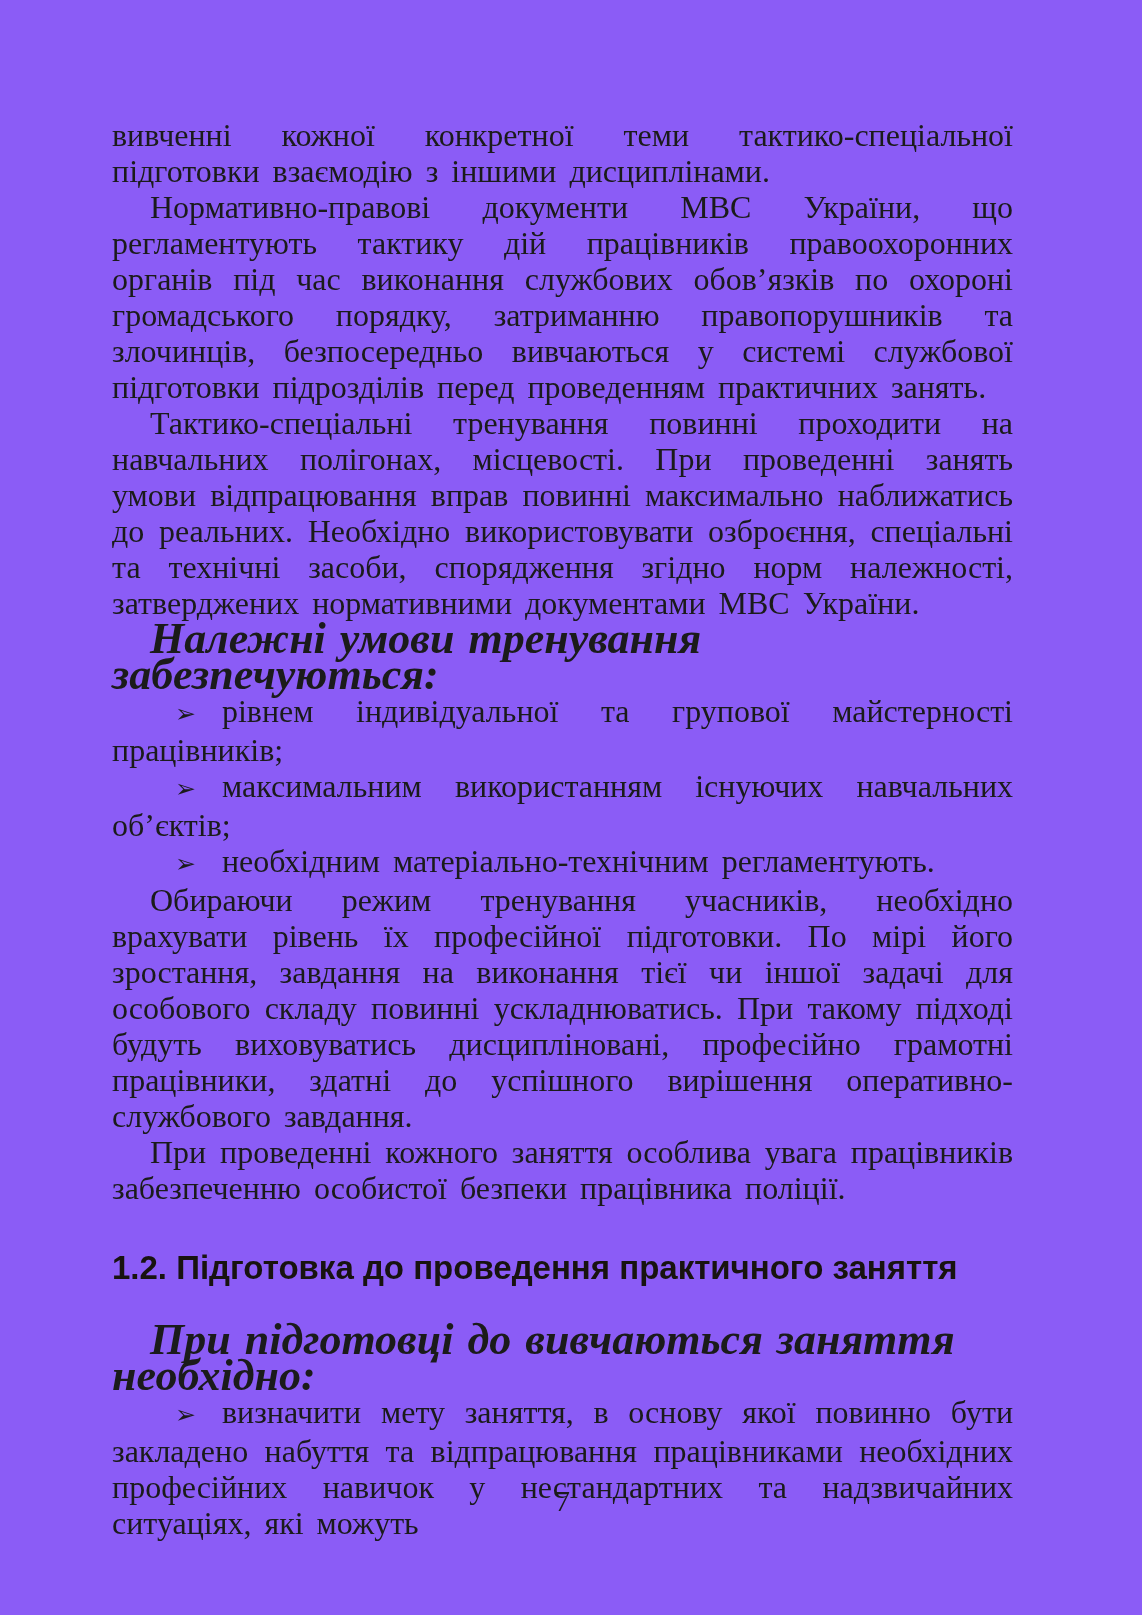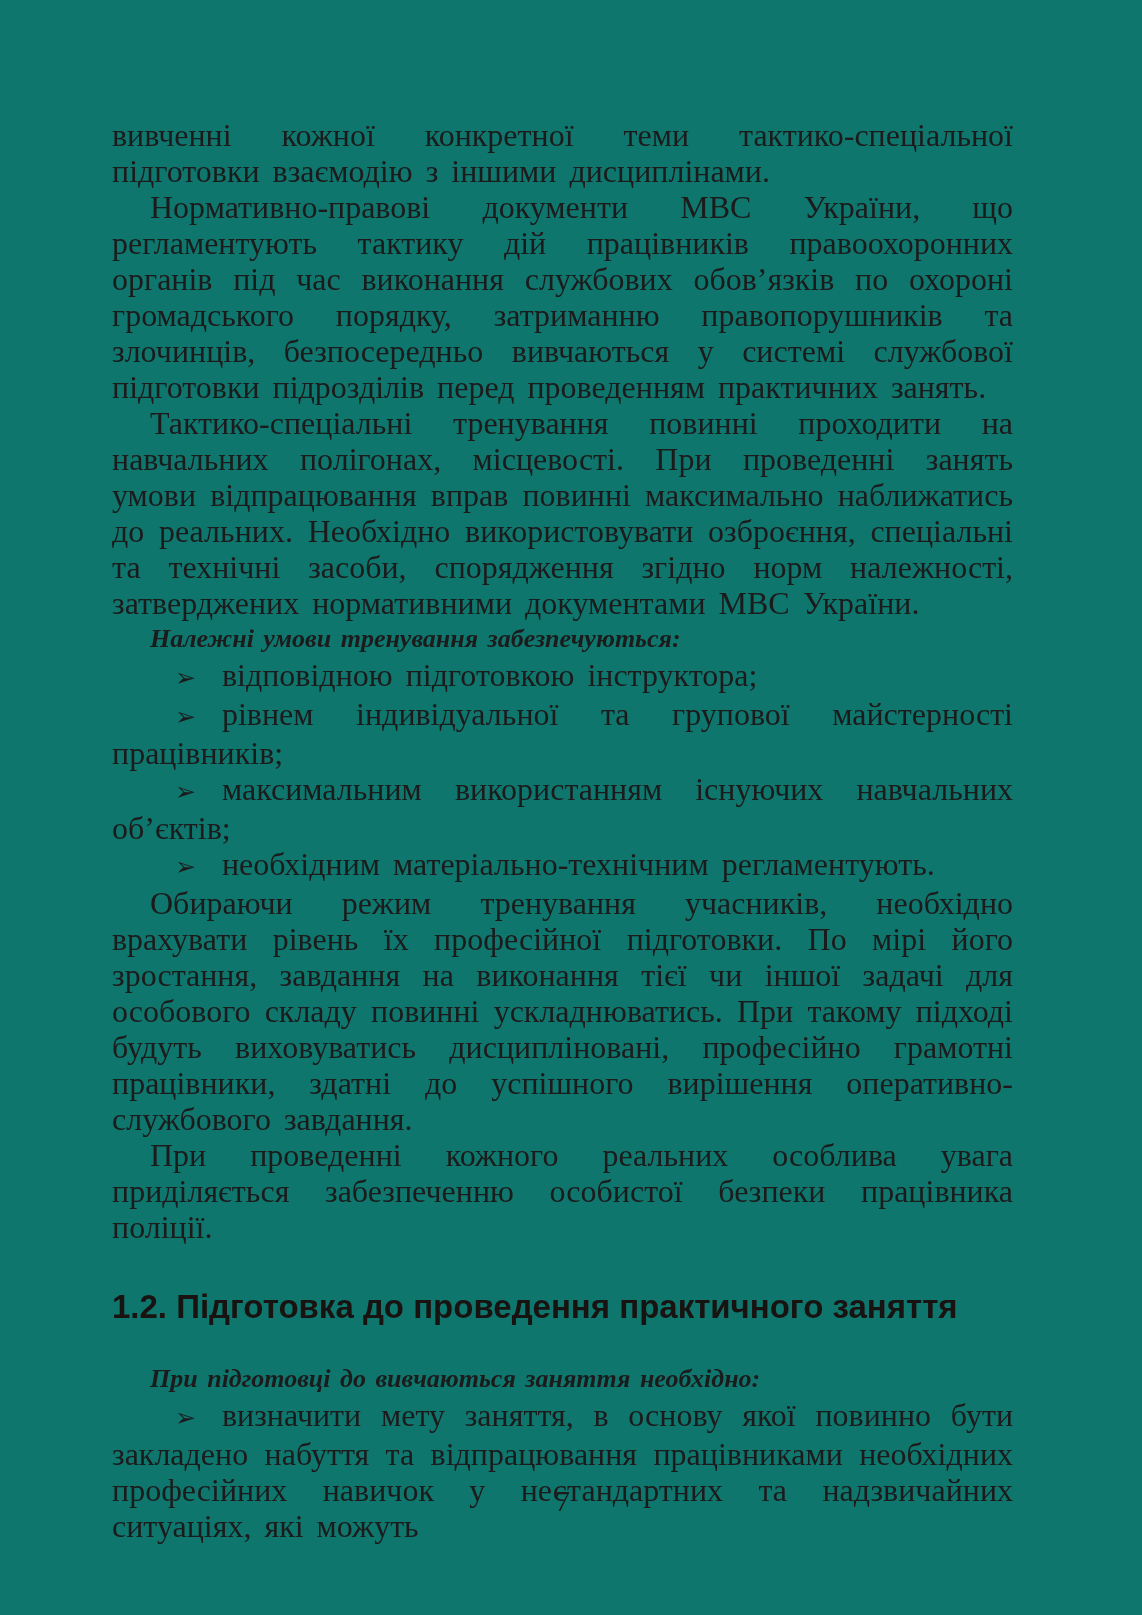--- a/index.html
+++ b/index.html
@@ -1,21 +1,21 @@
 <!DOCTYPE html>
 <html><head>
 <meta charset="utf-8">
 <style>
   html, body { margin: 0; padding: 0; background: #e8e8e8; }
   .page {
     position: relative;
     width: 1142px;
     height: 1615px;
     margin: 0 auto;
-    background: #0f766e;
+    background: #8b5cf6;
     overflow: hidden;
     font-family: "Liberation Serif", serif;
     color: #1b1b1b;
   }
   .content {
     position: absolute;
     left: 112px;
     top: 117px;
     width: 901px;
   }
@@ -23,21 +23,21 @@
     margin: 0;
     font-size: 32px;
     line-height: 36px;
     text-align: justify;
     word-spacing: 5px;
   }
   .indent { text-indent: 38px; }
   .no-indent { text-indent: 0; }
   .lead {
     margin: 0;
-    font-size: 26px;
+    font-size: 44px;
     line-height: 36px;
     font-style: italic;
     font-weight: bold;
     text-indent: 38px;
     word-spacing: 3px;
   }
   .bullet { text-indent: 63px; }
   .marker {
     font-family: "DejaVu Sans", sans-serif;
     font-size: 25px;
@@ -73,29 +73,28 @@
 
     <p class="body no-indent">вивченні кожної конкретної теми тактико-спеціальної підготовки взаємодію з іншими дисциплінами.</p>
 
     <p class="body indent">Нормативно-правові документи МВС України, що регламентують тактику дій працівників правоохоронних органів під час виконання службових обов’язків по охороні громадського порядку, затриманню правопорушників та злочинців, безпосередньо вивчаються у системі службової підготовки підрозділів перед проведенням практичних занять.</p>
 
     <p class="body indent">Тактико-спеціальні тренування повинні проходити на навчальних полігонах, місцевості. При проведенні занять умови відпрацювання вправ повинні максимально наближатись до реальних. Необхідно використовувати озброєння, спеціальні та технічні засоби, спорядження згідно норм належності, затверджених нормативними документами МВС України.</p>
 
     <p class="lead">Належні умови тренування забезпечуються:</p>
 
     <div>
-      <p class="body bullet"><span class="marker">➢</span><span>відповідною підготовкою інструктора;</span></p>
       <p class="body bullet"><span class="marker">➢</span><span>рівнем індивідуальної та групової майстерності працівників;</span></p>
       <p class="body bullet"><span class="marker">➢</span><span>максимальним використанням існуючих навчальних об’єктів;</span></p>
       <p class="body bullet"><span class="marker">➢</span><span>необхідним матеріально-технічним регламентують.</span></p>
     </div>
 
     <p class="body indent">Обираючи режим тренування учасників, необхідно врахувати рівень їх професійної підготовки. По мірі його зростання, завдання на виконання тієї чи іншої задачі для особового складу повинні ускладнюватись. При такому підході будуть виховуватись дисципліновані, професійно грамотні працівники, здатні до успішного вирішення оперативно-службового завдання.</p>
 
-    <p class="body indent">При проведенні кожного реальних особлива увага приділяється забезпеченню особистої безпеки працівника поліції.</p>
+    <p class="body indent">При проведенні кожного заняття особлива увага працівників забезпеченню особистої безпеки працівника поліції.</p>
 
     <h2 class="heading">1.2. Підготовка до проведення практичного заняття</h2>
 
     <p class="lead lead2">При підготовці до вивчаються заняття необхідно:</p>
 
     <div>
       <p class="body bullet"><span class="marker">➢</span><span>визначити мету заняття, в основу якої повинно бути закладено набуття та відпрацювання працівниками необхідних професійних навичок у нестандартних та надзвичайних ситуаціях, які можуть</span></p>
     </div>
 
   </div>

